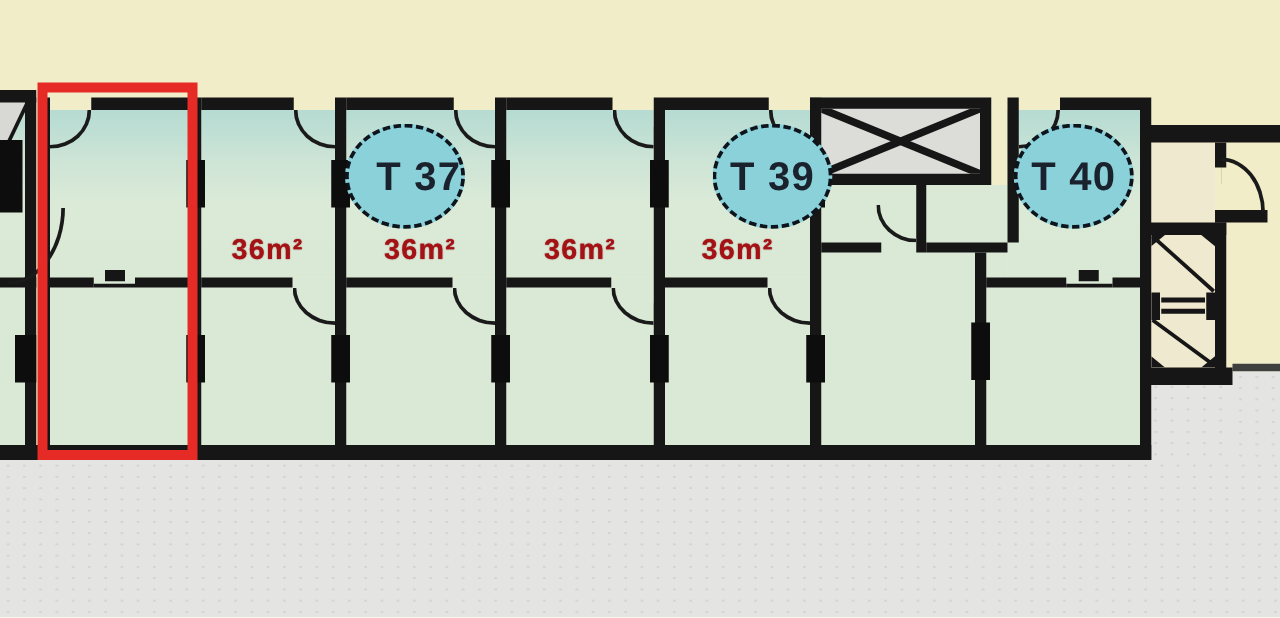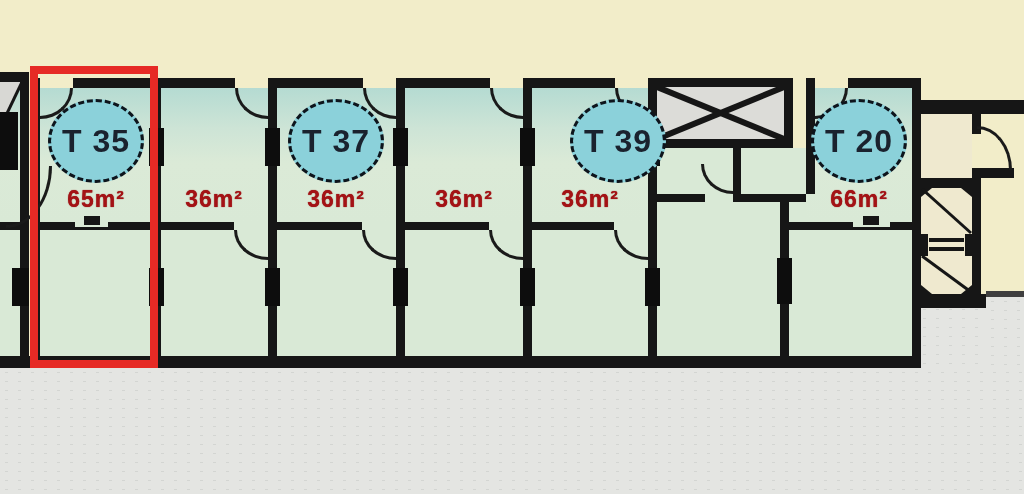--- a/index.html
+++ b/index.html
@@ -151,35 +151,30 @@
     <line x1="1" y1="1" x2="50" y2="45" stroke="#161616" stroke-width="3"></line>
     <rect x="0" y="46" width="7" height="22" fill="#161616"></rect>
     <rect x="44" y="46" width="7" height="22" fill="#161616"></rect>
     <rect x="8" y="50" width="35" height="4" fill="#161616"></rect>
     <rect x="8" y="59" width="35" height="4" fill="#161616"></rect>
     <line x1="1" y1="68" x2="50" y2="104" stroke="#161616" stroke-width="3"></line>
     <polygon points="0,97 0,106 11,106" fill="#161616"></polygon>
     <polygon points="40,106 51,106 51,97" fill="#161616"></polygon>
   </svg>
 
-  <div class="badge" style="left:48px;">
-    <span>T 35</span>
-  </div>
-  <div class="badge" style="left:288px;">
+  <div class="badge" style="left:276px;justify-content:flex-end;">
     <span>T 37</span>
   </div>
   <div class="badge" style="left:570px;">
     <span>T 39</span>
   </div>
   <div class="badge" style="left:811px;">
-    <span>T 20</span>
+    <span>T 40</span>
   </div>
 
-  <div class="area" style="left:36px;">65m²</div>
   <div class="area" style="left:154px;">36m²</div>
   <div class="area" style="left:276px;">36m²</div>
   <div class="area" style="left:404px;">36m²</div>
   <div class="area" style="left:530px;">36m²</div>
-  <div class="area" style="left:799px;">66m²</div>
 
   <div class="hl"></div>
 
 </div>
 
 </body></html>

